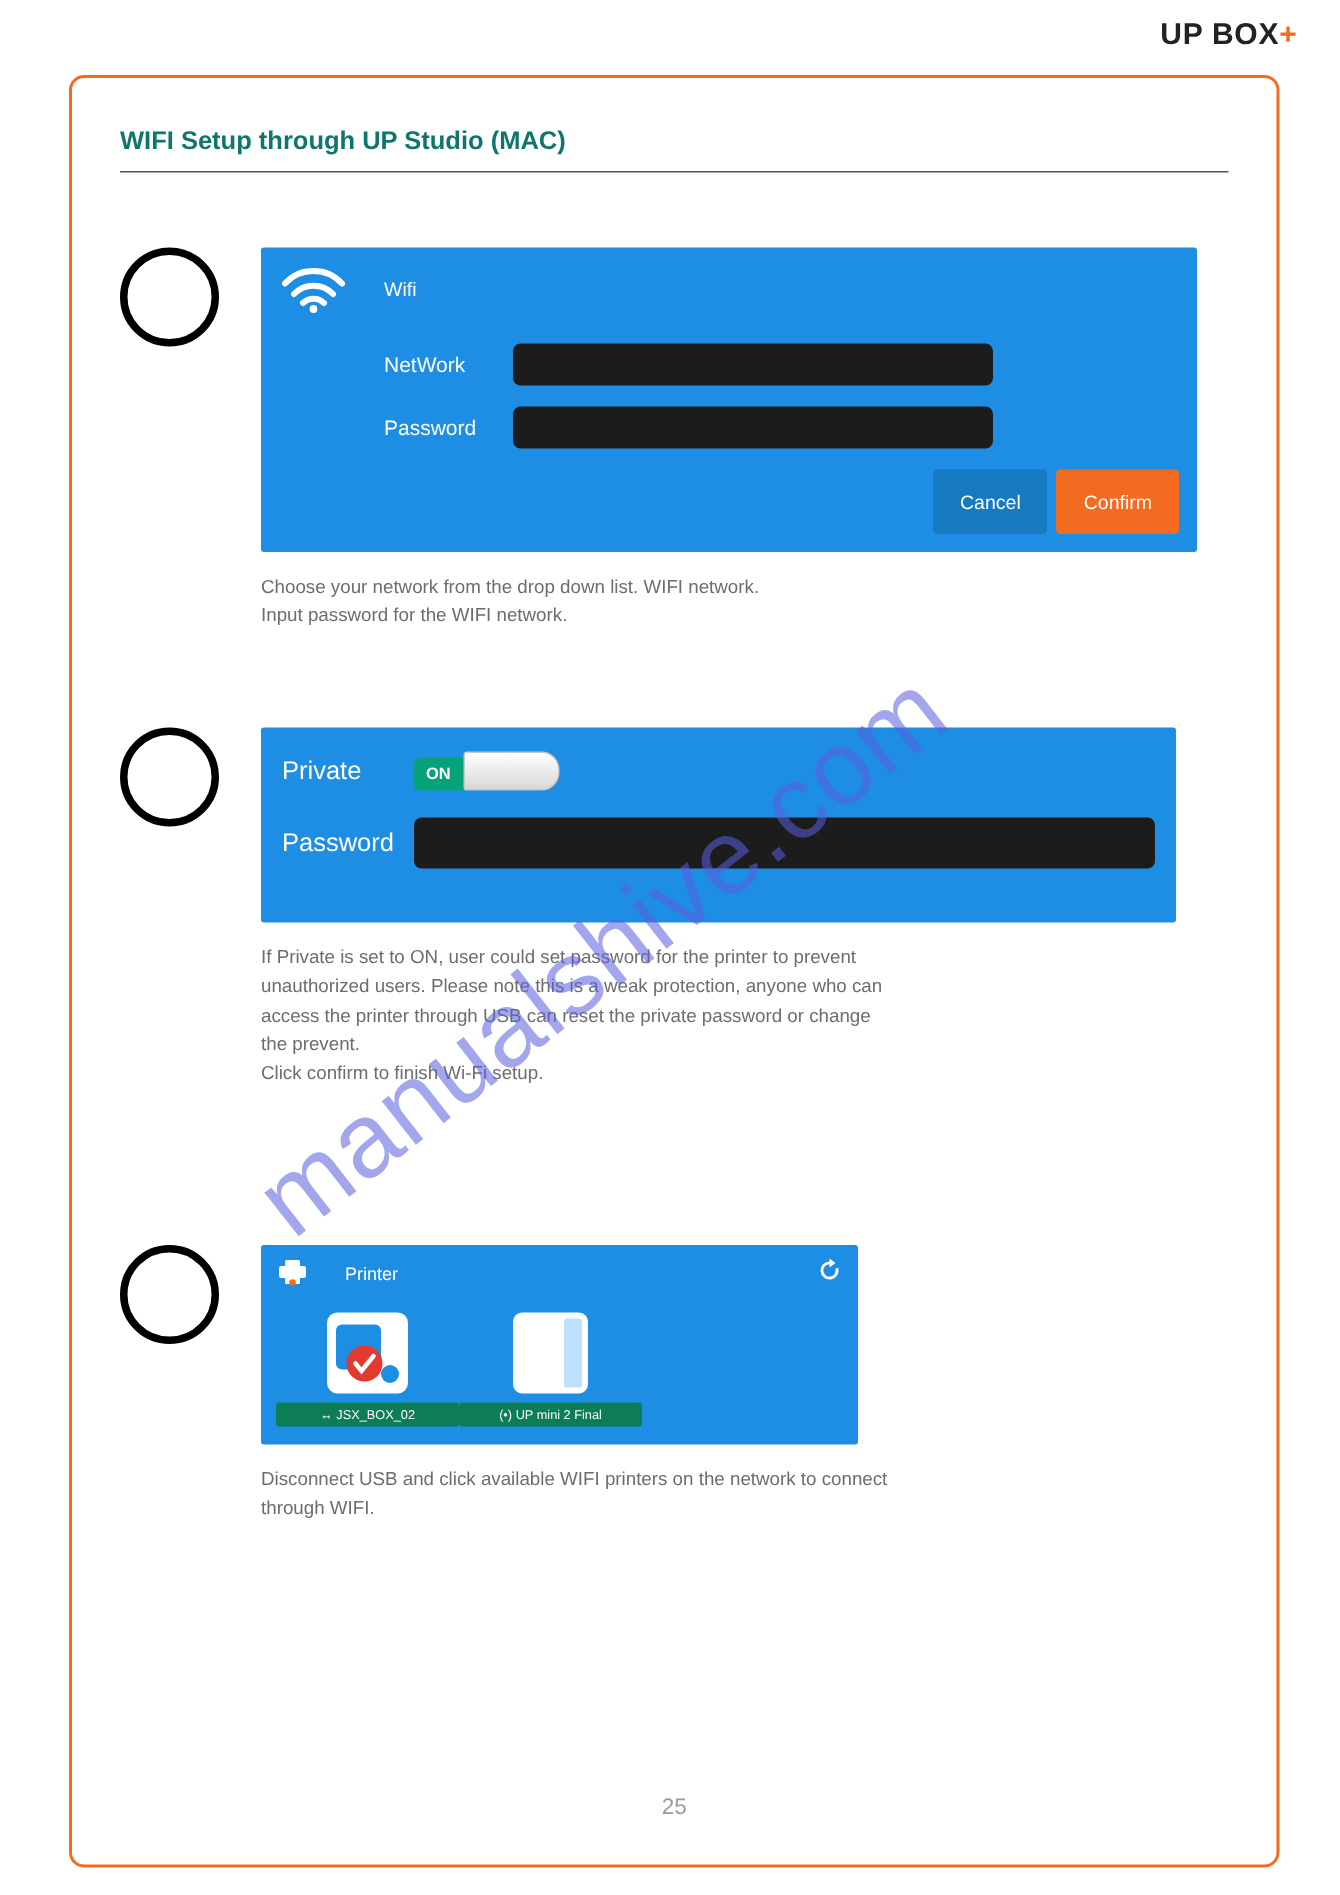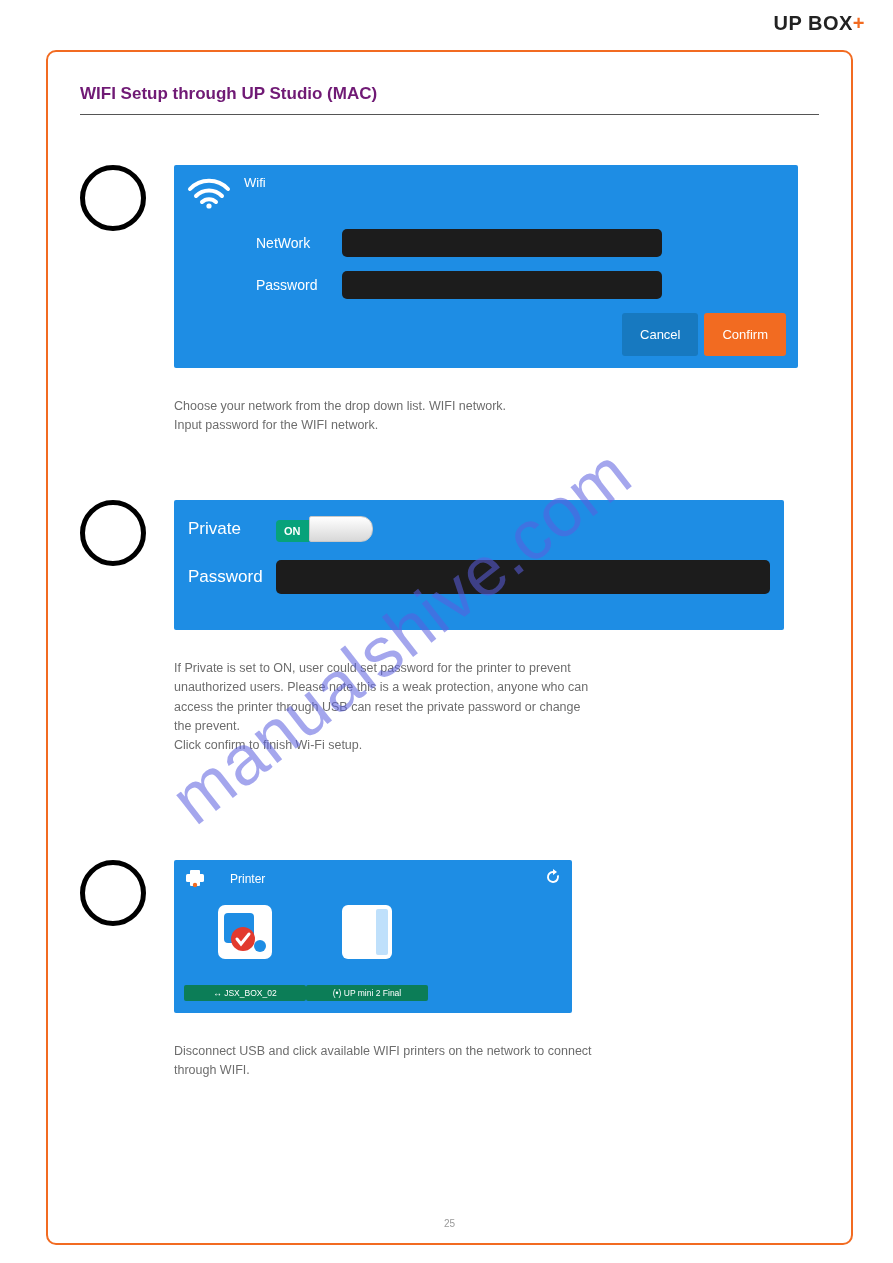--- a/index.html
+++ b/index.html
@@ -1,60 +1,60 @@
 <!DOCTYPE html>
 <html><head>
 <meta charset="utf-8">
 <style>
   html,body{margin:0;padding:0;font-family:Arial,Helvetica,sans-serif;background:#fff;color:#222}
   .page{width:893px;height:1263px;box-sizing:border-box;position:relative;padding:18px 22px}
   .top-logo{position:absolute;top:12px;right:28px;font-size:20px;font-weight:800;letter-spacing:.5px;color:#222}
   .top-logo .plus{color:#f26b21;font-weight:900}
   .frame{position:absolute;top:50px;bottom:18px;left:46px;right:40px;border:2px solid #f26b21;border-radius:10px;box-sizing:border-box;padding:32px 32px 40px 32px}
-  .section-head{font-size:17px;font-weight:600;color:#701a75;margin-bottom:10px}
+  .section-head{font-size:17px;font-weight:600;color:#0f766e;margin-bottom:10px}
   .rule{border:none;border-top:1.2px solid #555;margin:0 0 30px 0}
   .row{display:flex;align-items:flex-start;margin-bottom:24px}
   .bullet{width:56px;height:56px;border:5px solid #000;border-radius:50%;flex:0 0 56px;display:flex;align-items:center;justify-content:center;font-size:22px;font-weight:700;color:#fff}
   .col{margin-left:28px;flex:1}
   
   .panel{background:#1e8de4;color:#fff;border-radius:2px}
   .p1{width:600px;padding:10px 12px 12px 12px;position:relative}
-  .wifi-head{display:flex;align-items:flex-start;gap:12px;margin-bottom:20px}
+  .wifi-head{display:flex;align-items:center;gap:24px;margin-bottom:20px}
   .wifi-icon{width:46px;height:34px;position:relative}
   .wifi-icon svg{width:46px;height:34px;display:block}
   .frow{display:flex;align-items:center;margin-bottom:14px;padding-left:70px}
   .flabel{width:86px;font-size:14px}
   .finput{flex:0 0 320px;height:28px;background:#1c1c1c;border-radius:5px}
   .btnbar{display:flex;justify-content:flex-end;gap:6px;margin-top:10px}
   .btn{padding:14px 18px;border-radius:3px;font-size:13px;color:#fff}
   .btn-cancel{background:#1779c0}
   .btn-confirm{background:#f26b21}
-  .caption{font-size:12.5px;color:#6d6d6d;line-height:1.55;margin-top:29px}
+  .caption{font-size:12.5px;color:#6d6d6d;line-height:1.55;margin-top:14px}
   
   .p2{width:582px;padding:16px 14px 18px 14px}
   .p2-row{display:flex;align-items:center;margin-bottom:18px}
   .p2-label{width:88px;font-size:17px}
   .toggle{display:flex;align-items:flex-end}
   .toggle .on{background:#07a27a;color:#fff;font-size:11px;font-weight:700;padding:5px 8px;border-top-left-radius:4px;border-bottom-left-radius:4px}
   .toggle .sw{width:62px;height:24px;background:linear-gradient(#fff,#d8d8d8);border-top-right-radius:12px;border-bottom-right-radius:12px;border-bottom-left-radius:2px;border-top-left-radius:2px;border:1px solid #c8c8c8}
   .p2-pass{flex:1;height:34px;background:#1c1c1c;border-radius:5px}
   
   .p3{width:378px;padding:8px 10px 12px 10px;position:relative}
   .p3-head{display:flex;align-items:center;justify-content:space-between;margin-bottom:10px}
   .p3-title{display:flex;align-items:center;gap:24px;font-size:12px}
   .refresh svg{width:18px;height:18px}
   .printers{display:flex;gap:16px;justify-content:flex-start;padding-left:8px}
   .pitem{display:flex;flex-direction:column;align-items:center;width:106px}
   .pbox{width:70px;height:62px;position:relative}
-  .pcap{margin-top:22px;background:#0c7d57;color:#fff;font-size:8.5px;padding:3px 8px;border-radius:2px;width:100%;text-align:center;overflow:hidden;white-space:nowrap}
+  .pcap{margin-top:2px;background:#0c7d57;color:#fff;font-size:8.5px;padding:3px 8px;border-radius:2px;width:100%;text-align:center;overflow:hidden;white-space:nowrap}
   .ghost .pcap{background:#1678c3;opacity:.55}
   .ghost{opacity:.55}
   
   .wm{position:absolute;left:44%;top:49%;transform:translate(-50%,-50%) rotate(-38deg);font-size:70px;font-weight:400;color:#5a5fe0;opacity:.55;pointer-events:none;letter-spacing:1px}
-  .ftr{position:absolute;bottom:14px;width:100%;left:0;text-align:center;font-size:10px;color:#9a9a9a}
+  .ftr{position:absolute;bottom:30px;width:100%;left:0;text-align:center;font-size:15px;color:#9a9a9a}
   .blk5{height:40px}
   .blk3{height:20px}
 </style>
 </head>
 <body>
 
 <div class="page">
   <div class="top-logo">
     <span>UP BOX</span><span class="plus">+</span>
   </div>

